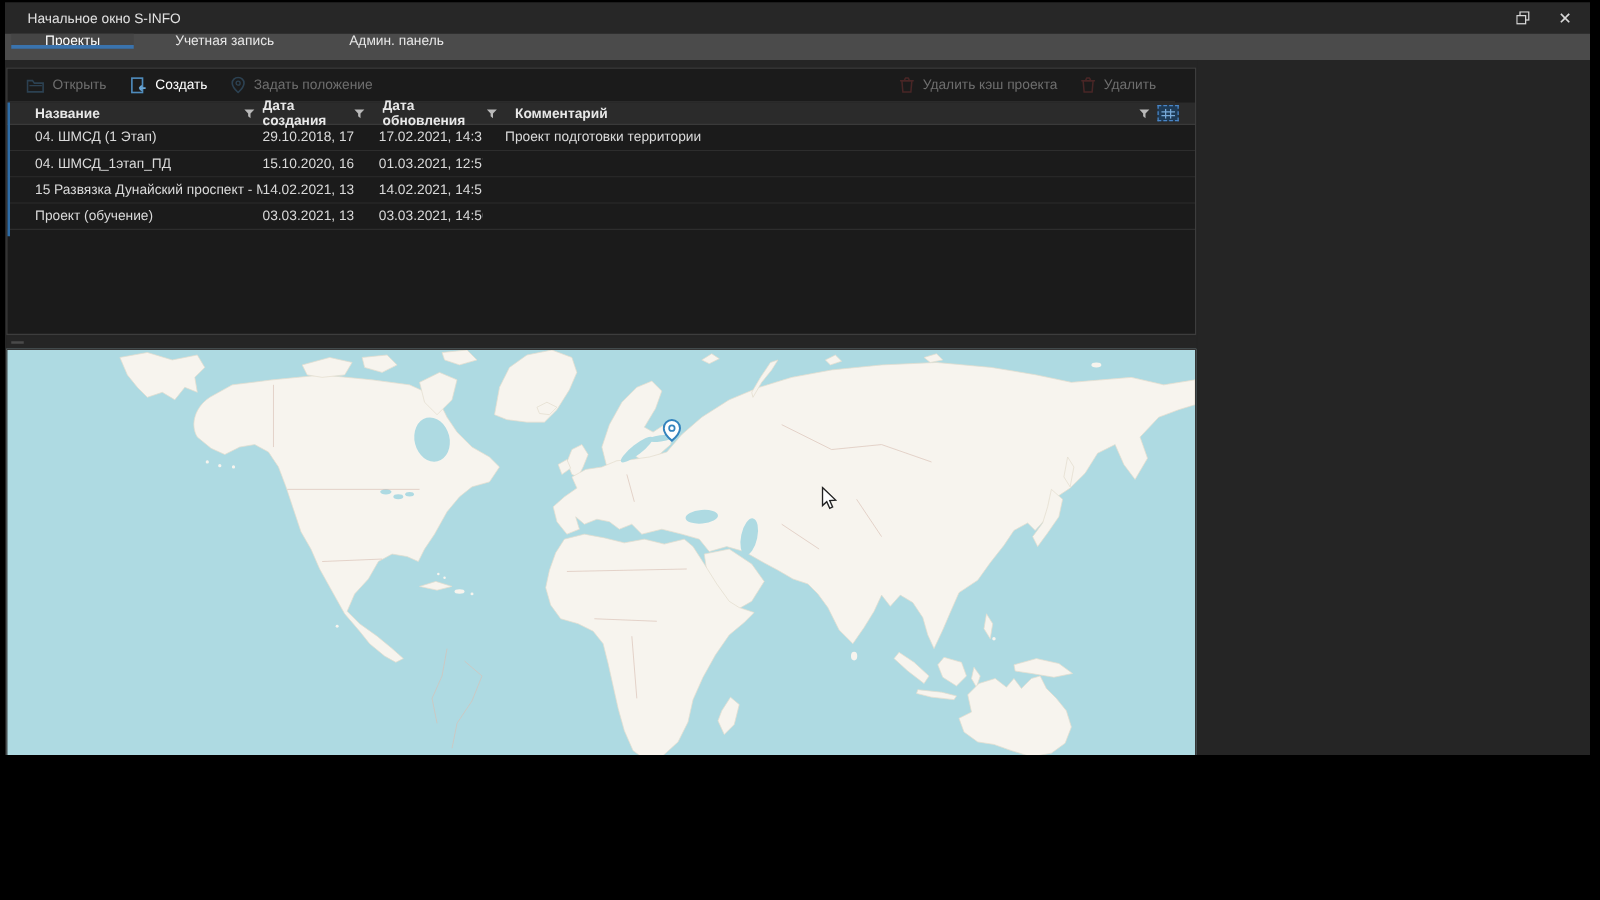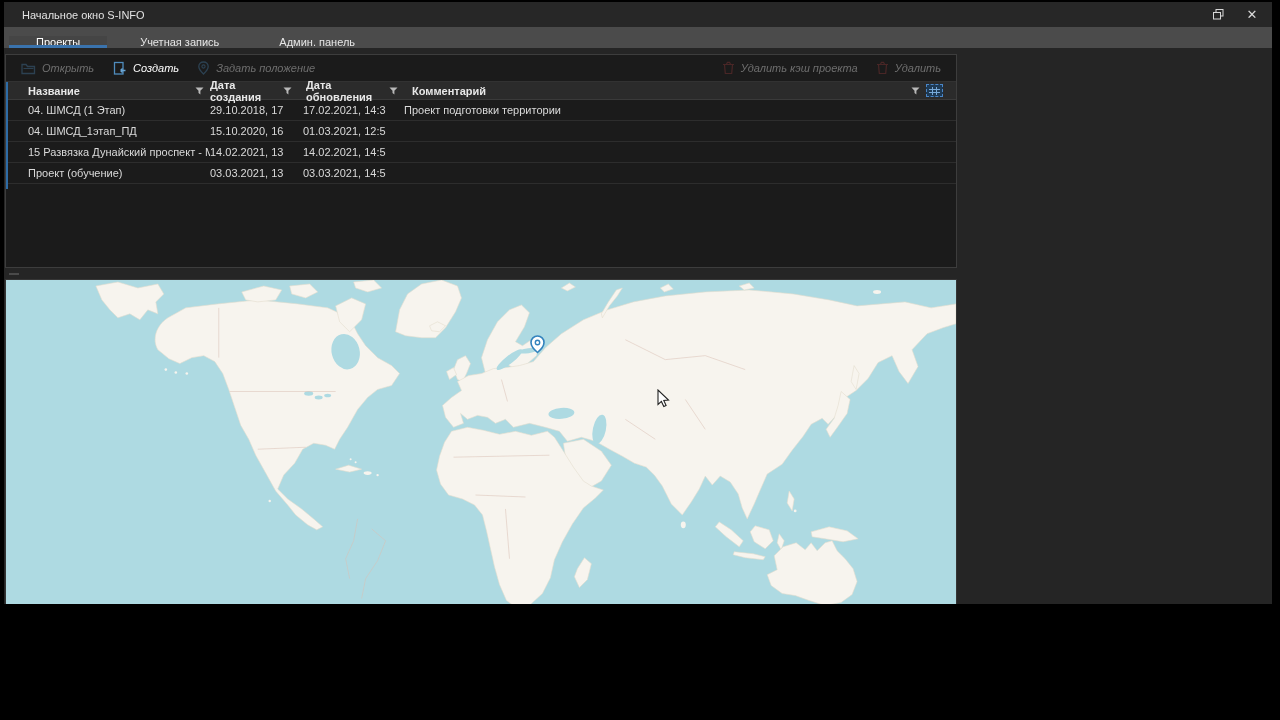--- a/index.html
+++ b/index.html
@@ -18,41 +18,41 @@
     position:absolute; left:0; top:0; right:0; height:25px;
     background:#272727; display:flex; align-items:center;
   }
   #title-text { color:#e2e2e2; font-size:11px; padding-left:18px; }
   #win-controls { margin-left:auto; display:flex; align-items:center; padding-right:6px; gap:6px; }
   .win-btn { width:28px; height:20px; display:flex; align-items:center; justify-content:center; color:#d8d8d8; }
   #close-glyph { font-size:13px; line-height:1; }
   
   #tabstrip {
     position:absolute; left:0; top:25px; right:0; height:21px;
-    background:#4b4b4b; display:flex; align-items:flex-end; padding-left:5px; gap:6px;
+    background:#4b4b4b; display:flex; align-items:flex-start; padding-left:5px; gap:6px;
   }
   .tab {
     display:flex; align-items:center; padding:0 27px; font-size:11px;
     color:#e6e6e6; position:relative; cursor:default;
   }
   .tab.active { background:#454545; color:#ffffff; }
   .tab.active::after {
     content:""; position:absolute; left:0; right:0; bottom:0; height:3px;
     background:#3a73ad;
   }
   
   #content { position:absolute; left:0; top:46px; right:0; bottom:0; background:#252525; }
   #projects-panel {
     position:absolute; left:1px; top:6px; width:952px; height:214px;
     background:#1b1b1b; border:1px solid #3d3d3d;
   }
   
   #toolbar {
-    position:absolute; left:0; right:0; top:0; height:27px;
-    display:flex; align-items:center; padding:0 6px; border-bottom:1px solid #323232;font-style:italic;
+    position:absolute; left:0; right:16px; top:0; height:27px;
+    display:flex; align-items:center; padding:0 6px; border-bottom:1px solid #323232;
   }
   .tbtn { display:flex; align-items:center; gap:6px; padding:0 9px; height:23px; font-size:11px; }
   .tbtn .lbl { white-space:nowrap; }
   .tbtn.disabled .lbl { color:#6e6e6e; }
   .tbtn.enabled .lbl { color:#ffffff; }
   .tbtn.disabled svg { opacity:.55; }
   #toolbar .spacer { flex:1; }
   
   #grid { position:absolute; left:0; right:0; top:27px; bottom:0; }
   #grid-accent { position:absolute; left:0; top:0; width:2px; height:107px; background:#2e6ca6; z-index:3; }

